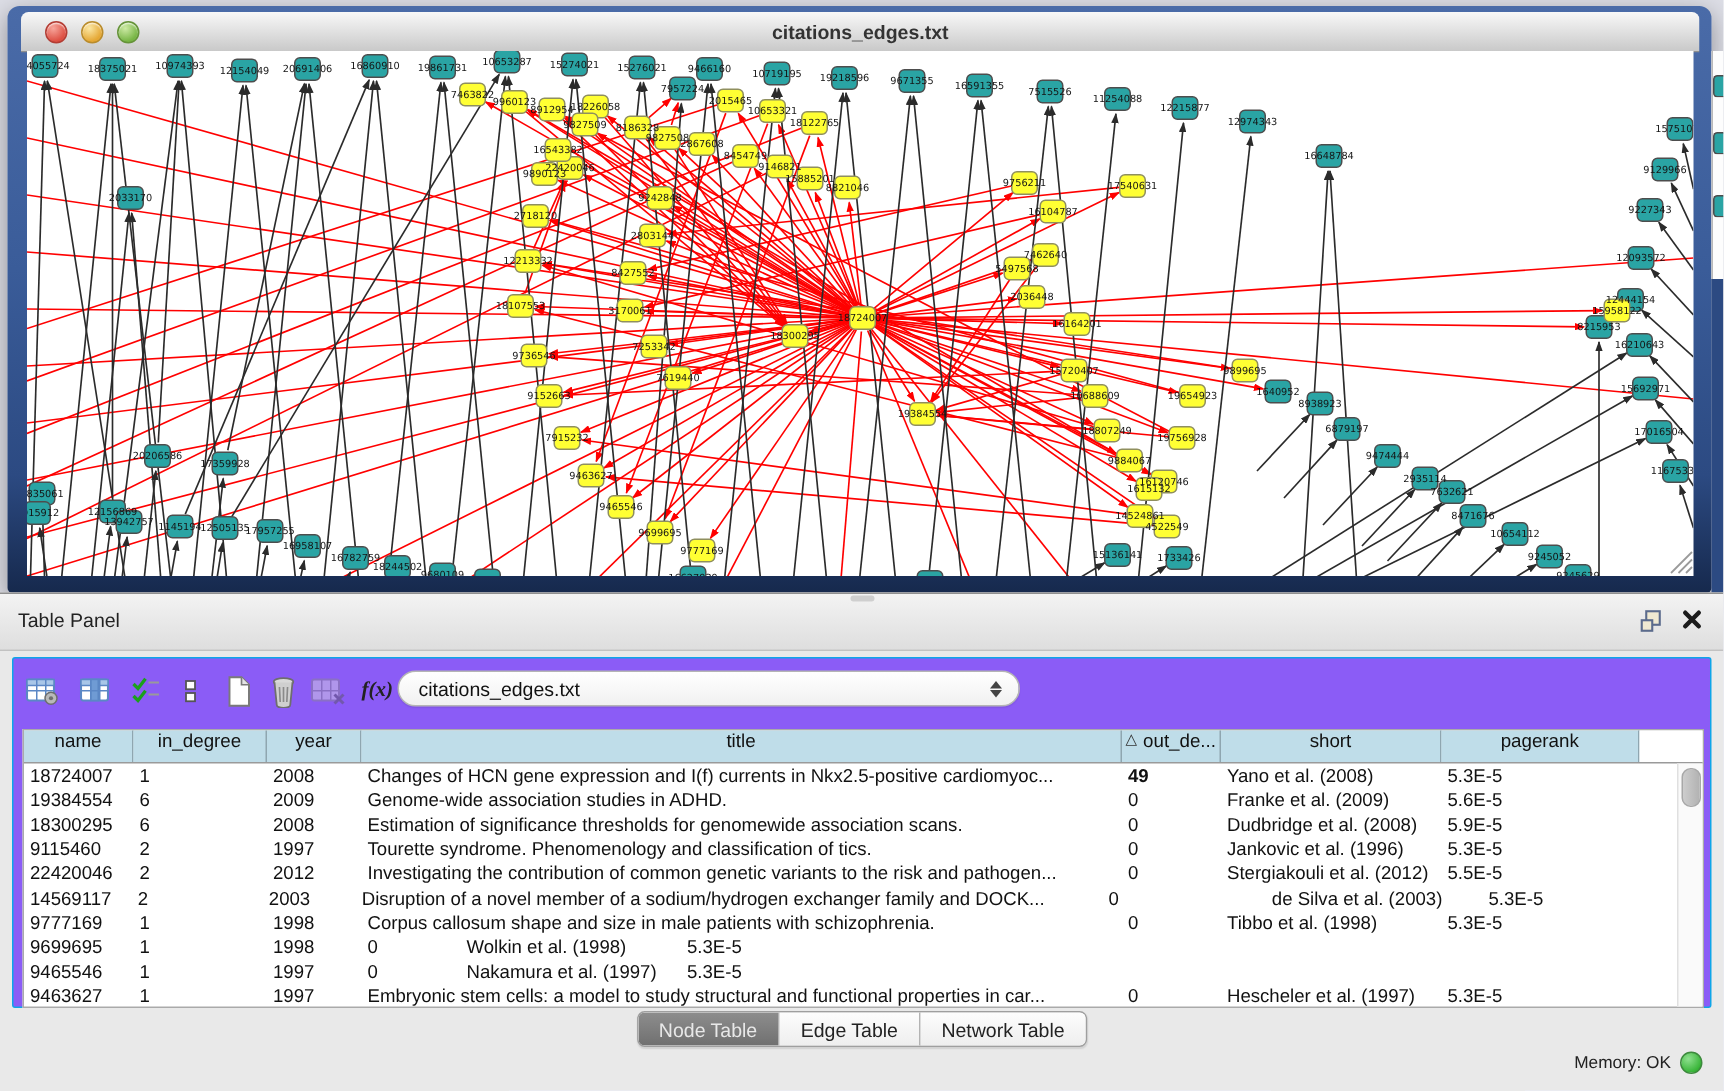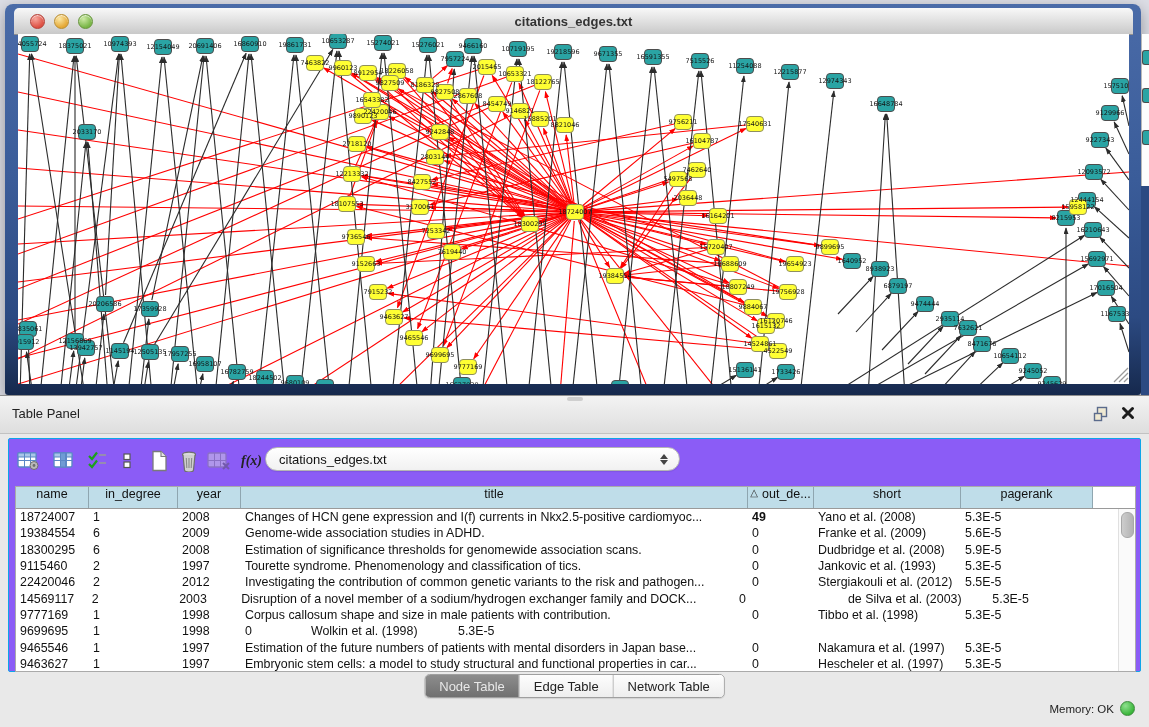--- a/index.html
+++ b/index.html
@@ -675,21 +675,21 @@
               <div class="td" style="width: 66px;">0</div>
               <div class="td" style="width: 147px;">Dudbridge et al. (2008)</div>
               <div class="td" style="width: 132px;">5.9E-5</div>
             </div>
             <div class="tr">
               <div class="td" style="width: 73px;">9115460</div>
               <div class="td" style="width: 89px;">2</div>
               <div class="td" style="width: 63px;">1997</div>
               <div class="td" style="width: 507px;">Tourette syndrome. Phenomenology and classification of tics.</div>
               <div class="td" style="width: 66px;">0</div>
-              <div class="td" style="width: 147px;">Jankovic et al. (1993)</div>
+              <div class="td" style="width: 147px;">Jankovic et al. (1996)</div>
               <div class="td" style="width: 132px;">5.3E-5</div>
             </div>
             <div class="tr">
               <div class="td" style="width: 73px;">22420046</div>
               <div class="td" style="width: 89px;">2</div>
               <div class="td" style="width: 63px;">2012</div>
               <div class="td" style="width: 507px;">Investigating the contribution of common genetic variants to the risk and pathogen...</div>
               <div class="td" style="width: 66px;">0</div>
               <div class="td" style="width: 147px;">Stergiakouli et al. (2012)</div>
               <div class="td" style="width: 132px;">5.5E-5</div>
@@ -700,38 +700,37 @@
               <div class="td" style="width: 63px;">2003</div>
               <div class="td" style="width: 507px;">Disruption of a novel member of a sodium/hydrogen exchanger family and DOCK...</div>
               <div class="td" style="width: 66px;">0</div>
               <div class="td" style="width: 147px; margin-left: 44px;">de Silva et al. (2003)</div>
               <div class="td" style="width: 132px;">5.3E-5</div>
             </div>
             <div class="tr">
               <div class="td" style="width: 73px;">9777169</div>
               <div class="td" style="width: 89px;">1</div>
               <div class="td" style="width: 63px;">1998</div>
-              <div class="td" style="width: 507px;">Corpus callosum shape and size in male patients with contribution.</div>
+              <div class="td" style="width: 507px;">Corpus callosum shape and size in male patients with schizophrenia.</div>
               <div class="td" style="width: 66px;">0</div>
               <div class="td" style="width: 147px;">Tibbo et al. (1998)</div>
               <div class="td" style="width: 132px;">5.3E-5</div>
             </div>
             <div class="tr">
               <div class="td" style="width: 73px;">9699695</div>
               <div class="td" style="width: 89px;">1</div>
               <div class="td" style="width: 63px;">1998</div>
               <div class="td" style="width: 66px;">0</div>
               <div class="td" style="width: 147px;">Wolkin et al. (1998)</div>
               <div class="td" style="width: 132px;">5.3E-5</div>
             </div>
             <div class="tr">
               <div class="td" style="width: 73px;">9465546</div>
               <div class="td" style="width: 89px;">1</div>
               <div class="td" style="width: 63px;">1997</div>
-              <div class="td" style="width: 507px;">Estimation of the future numbers of patients with mental disorders in Japan base...</div>
               <div class="td" style="width: 66px;">0</div>
               <div class="td" style="width: 147px;">Nakamura et al. (1997)</div>
               <div class="td" style="width: 132px;">5.3E-5</div>
             </div>
             <div class="tr">
               <div class="td" style="width: 73px;">9463627</div>
               <div class="td" style="width: 89px;">1</div>
               <div class="td" style="width: 63px;">1997</div>
               <div class="td" style="width: 507px;">Embryonic stem cells: a model to study structural and functional properties in car...</div>
               <div class="td" style="width: 66px;">0</div>

